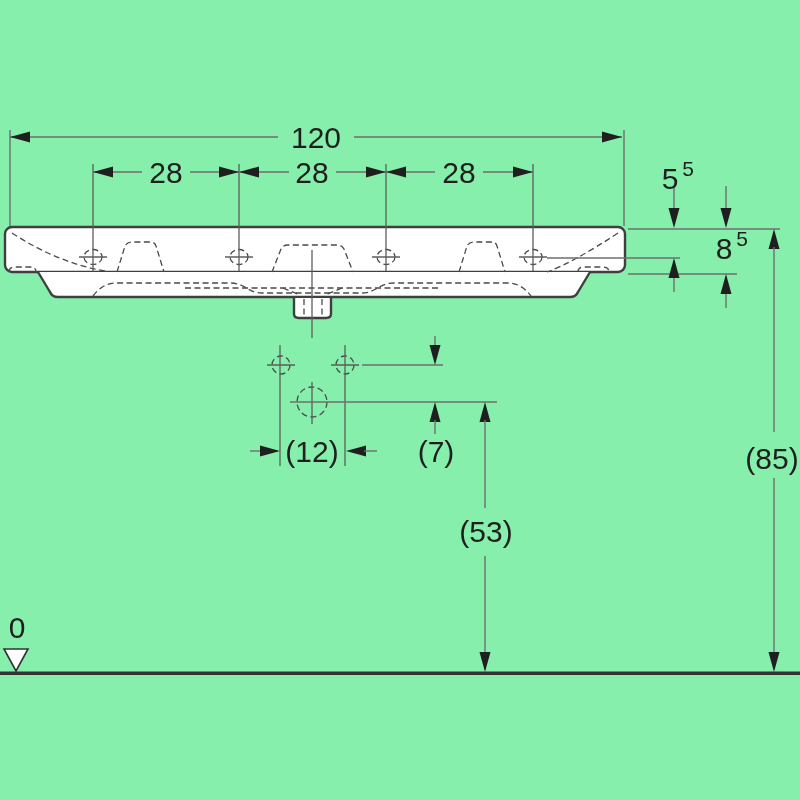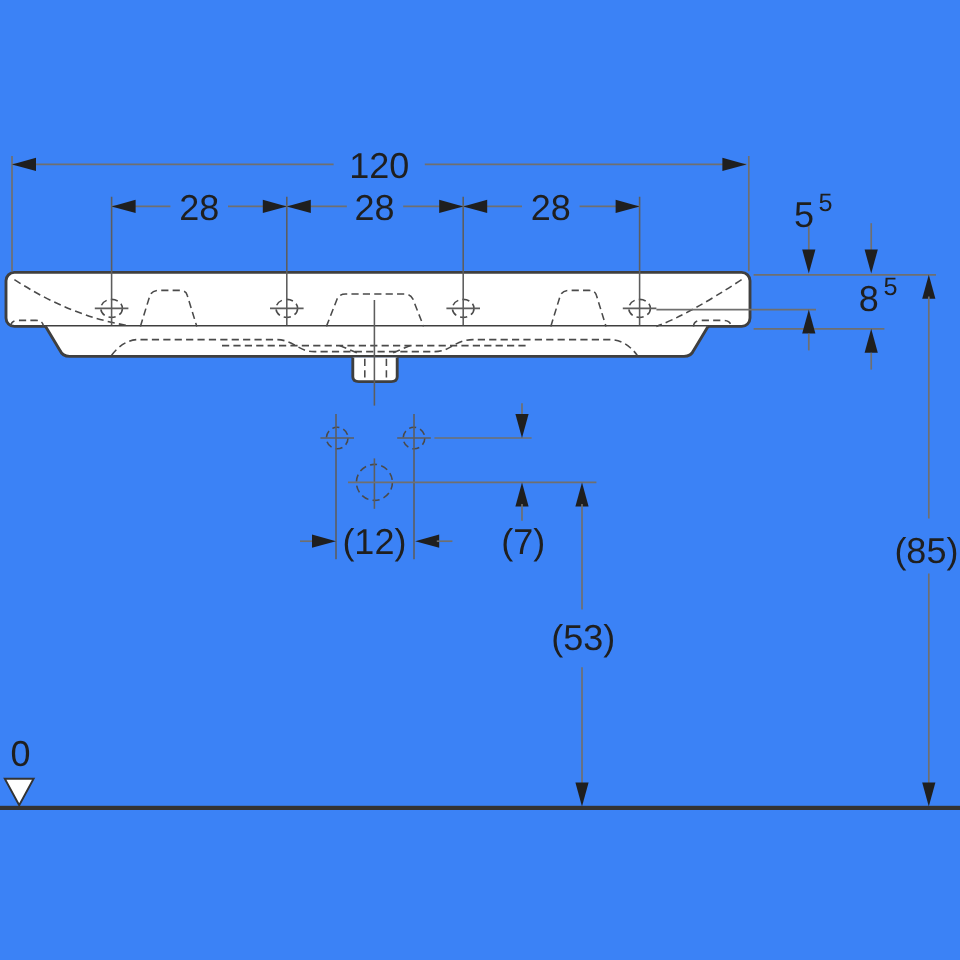--- a/index.html
+++ b/index.html
@@ -1,17 +1,17 @@
 <!DOCTYPE html>
 <html><head>
 <meta charset="utf-8">
 <style>
   html,body{margin:0;padding:0;background:#ffffff;}
   .canvas-wrap{
-    width:800px;height:800px;background:#3b82f6;position:relative;overflow:hidden;
+    width:800px;height:800px;background:#86efac;position:relative;overflow:hidden;
     font-family:"Liberation Sans", sans-serif;
   }
   svg{display:block;}
   text{
     font-family:"Liberation Sans","DejaVu Sans",sans-serif;
     fill:#1f1f1f;
   }
   .dim-text{font-size:30px;}
   .sup-text{font-size:21px;}
   .thin{stroke:#6f6f6f;stroke-width:1.4;fill:none;}

